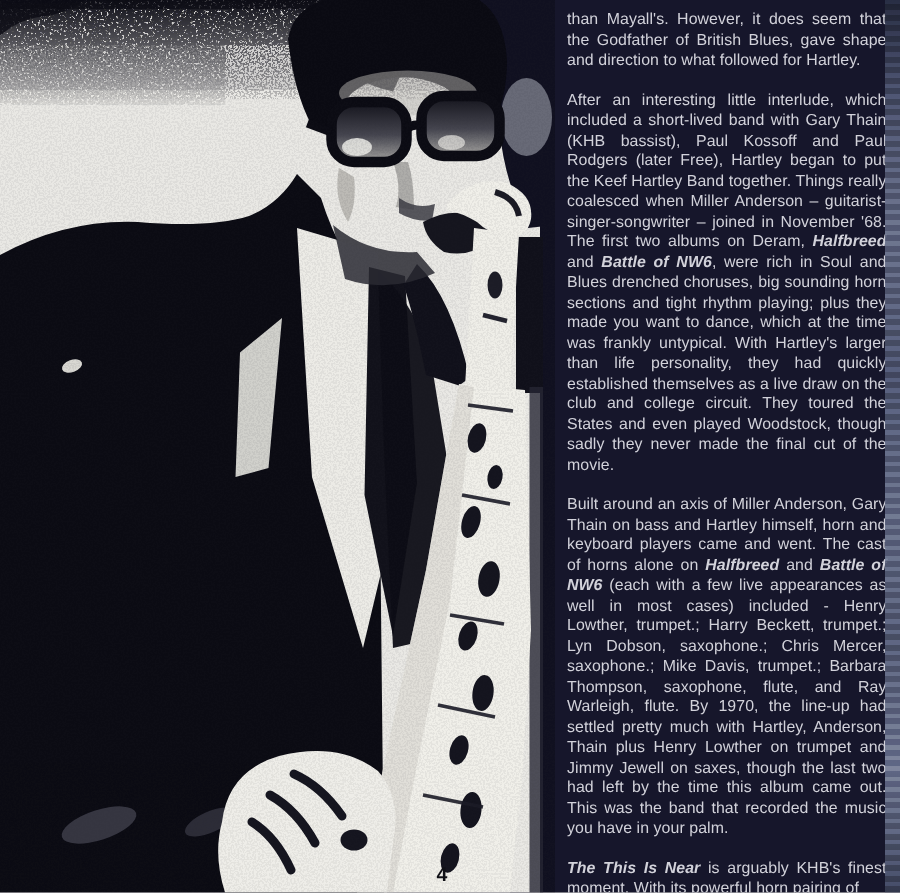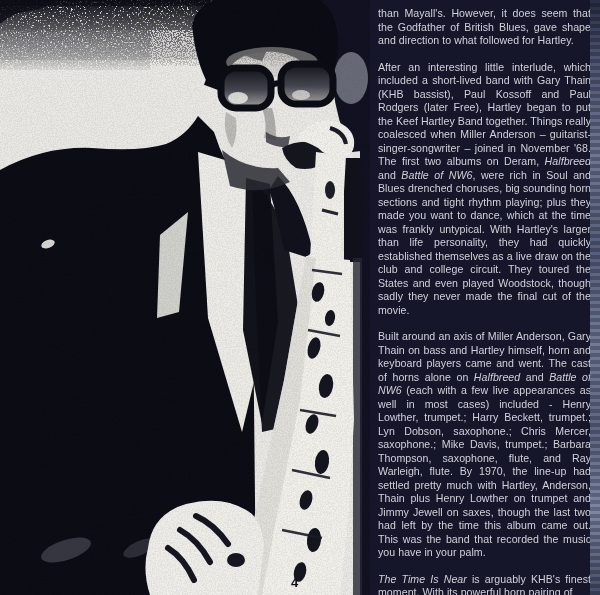--- a/index.html
+++ b/index.html
@@ -13,21 +13,21 @@
   }
   .photo svg{display:block;}
   .text-col{
     position:absolute;left:378px;top:7px;width:213px;
     color:#d2d2da;
     font-size:10.6px;line-height:13.5px;
     text-align:justify;
     letter-spacing:0.05px;
   }
   .text-col p{margin:0 0 13px 0;}
-  .text-col i{font-style:italic;}
+  .text-col i{font-style:italic;font-weight:bold;}
   .page-number{
     position:absolute;left:291px;top:575px;
     color:#101016;font-size:13px;font-weight:bold;
   }
   .edge-strip{
     position:absolute;right:0;top:0;width:10px;height:595px;
     background:linear-gradient(to bottom,
       #272c40 0%, #4d5470 10%, #6e7690 26%, #555d7a 42%,
       #717a94 58%, #5d6580 72%, #7e87a1 86%, #434a64 100%);
     opacity:.9;
@@ -161,16 +161,16 @@
     <rect width="370" height="595" fill="#30303a" filter="url(#speck)" opacity="0.06"></rect>
   </svg>
 </div>
 
 <div class="page-number">4</div>
 
 <div class="text-col">
   <p>than Mayall's.  However, it does seem that the Godfather of British Blues, gave shape and direction to what followed for Hartley.</p>
   <p>After an interesting little interlude, which included a short-lived band with Gary Thain (KHB bassist), Paul Kossoff and Paul Rodgers (later Free), Hartley began to put the Keef Hartley Band together.  Things really coalesced when Miller Anderson – guitarist-singer-songwriter – joined in November '68.  The first two albums on Deram, <i>Halfbreed</i> and <i>Battle of NW6</i>, were rich in Soul and Blues drenched choruses, big sounding horn sections and tight rhythm playing; plus they made you want to dance, which at the time was frankly untypical.  With Hartley's larger than life personality, they had quickly established themselves as a live draw on the club and college circuit.  They toured the States and even played Woodstock, though sadly they never made the final cut of the movie.</p>
   <p>Built around an axis of Miller Anderson, Gary Thain on bass and Hartley himself, horn and keyboard players came and went.  The cast of horns alone on <i>Halfbreed</i> and <i>Battle of NW6</i> (each with a few live appearances as well in most cases) included - Henry Lowther, trumpet.; Harry Beckett, trumpet.; Lyn Dobson, saxophone.; Chris Mercer, saxophone.; Mike Davis, trumpet.; Barbara Thompson, saxophone, flute, and Ray Warleigh, flute.  By 1970, the line-up had settled pretty much with Hartley, Anderson, Thain plus Henry Lowther on trumpet and Jimmy Jewell on saxes, though the last two had left by the time this album came out.  This was the band that recorded the music you have in your palm.</p>
-  <p><i>The Time Is Near</i> is arguably KHB's finest moment.  With its powerful horn pairing of</p>
+  <p><i>The This Is Near</i> is arguably KHB's finest moment.  With its powerful horn pairing of</p>
 </div>
 
 <div class="edge-strip"></div>
 
 </body></html>

